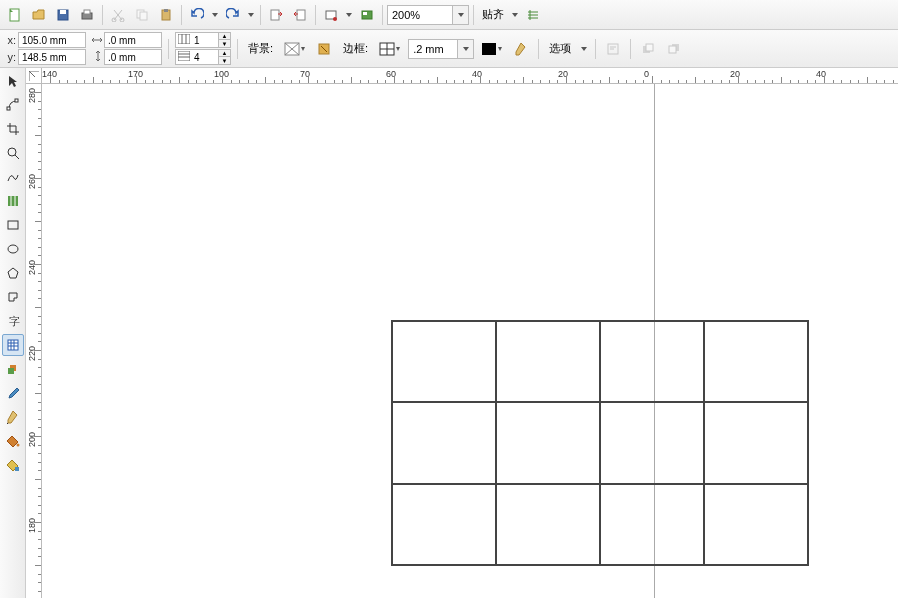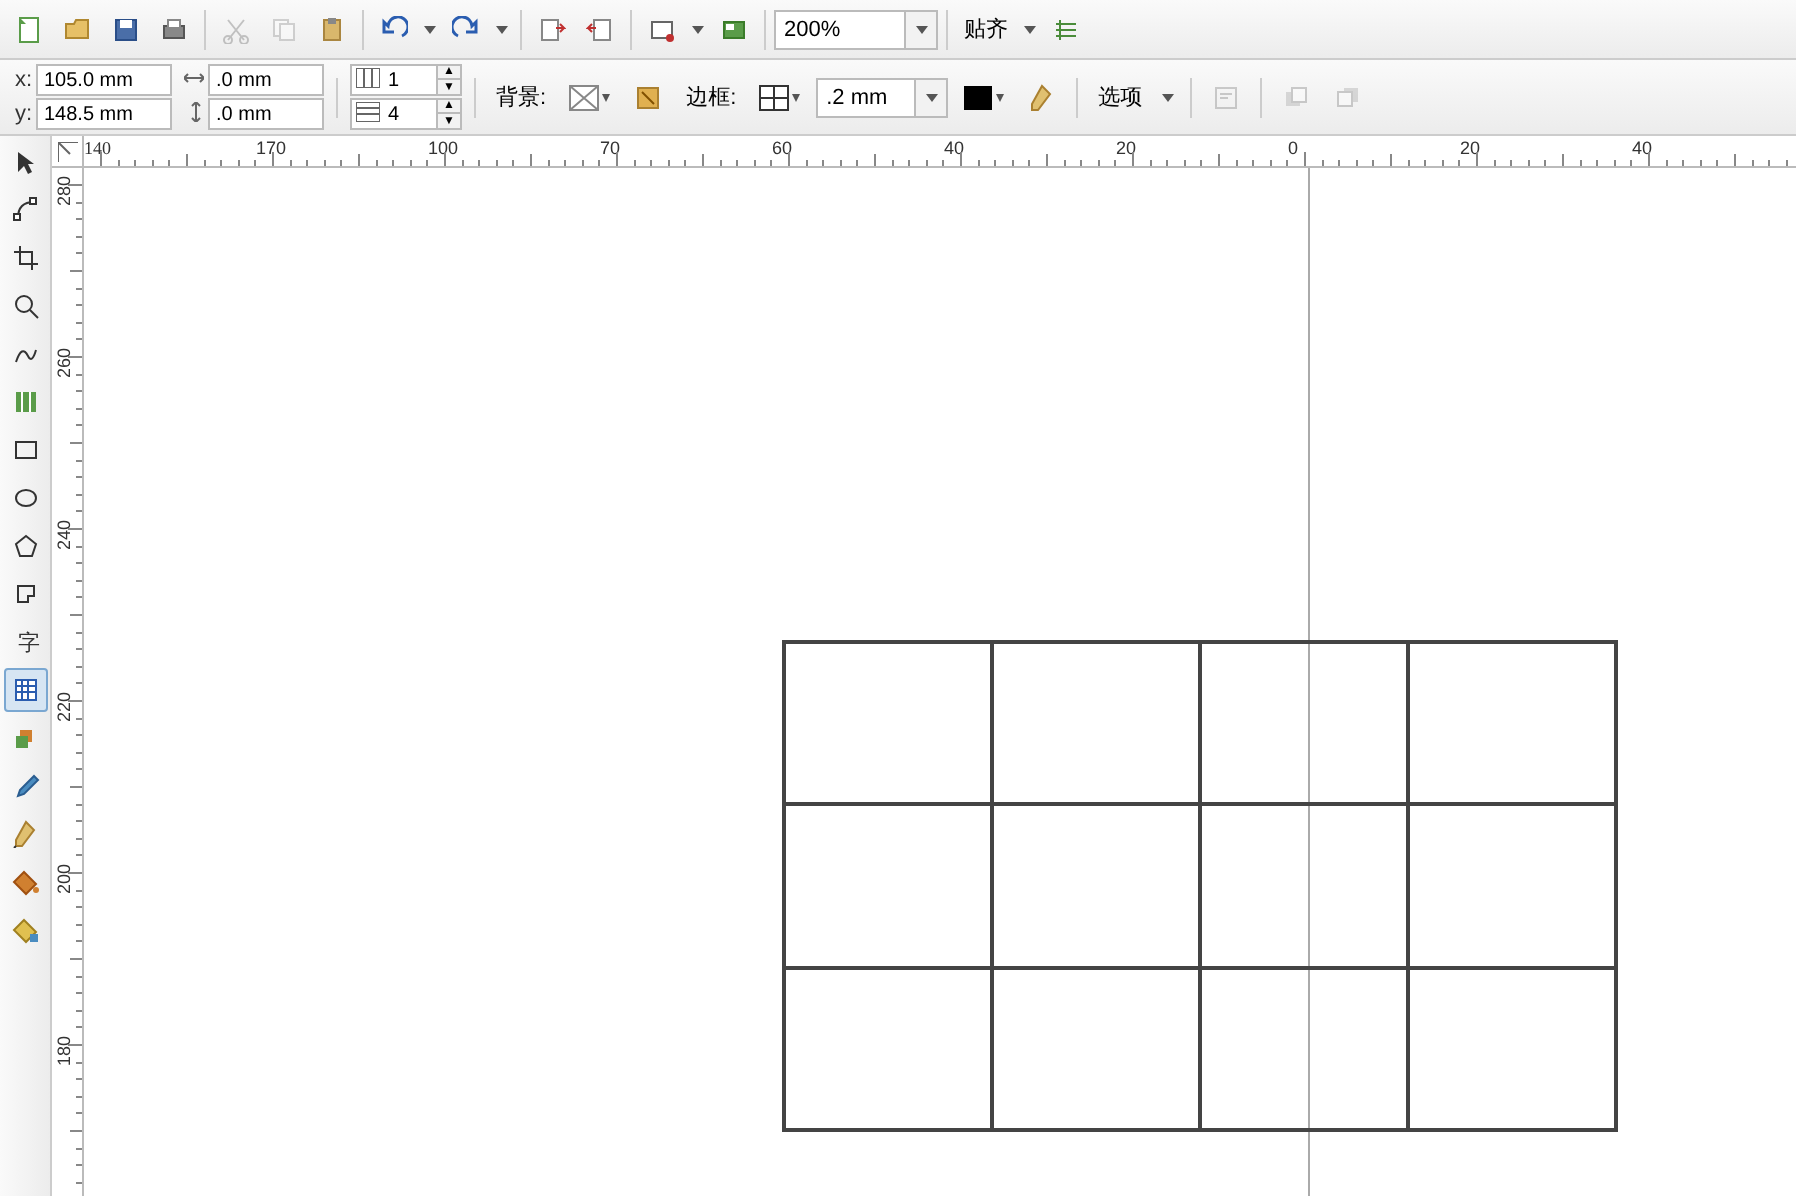--- a/index.html
+++ b/index.html
@@ -391,21 +391,21 @@
     </div>
 </div>
 
 <div class="corner">
   <svg width="10" height="10">
       <path d="M0 10 L0 0 L10 0 M0 0 L6 6" stroke="#666" fill="none"></path>
     </svg>
 </div>
 
 <div class="hruler">
-    <div class="rnum" style="left: 0px; top: 1px; font-family: Liberation Serif, serif;">140</div>
+    <div class="rnum" style="left: 0px; top: 1px;">140</div>
     <div class="tick" style="left: 8px; top: 8px; width: 1px; height: 8px;"></div>
     <div class="tick" style="left: 16.6px; top: 12px; width: 1px; height: 4px;"></div>
     <div class="tick" style="left: 25.2px; top: 12px; width: 1px; height: 4px;"></div>
     <div class="tick" style="left: 33.8px; top: 12px; width: 1px; height: 4px;"></div>
     <div class="tick" style="left: 42.4px; top: 12px; width: 1px; height: 4px;"></div>
     <div class="tick" style="left: 51px; top: 9px; width: 1px; height: 7px;"></div>
     <div class="tick" style="left: 59.6px; top: 12px; width: 1px; height: 4px;"></div>
     <div class="tick" style="left: 68.2px; top: 12px; width: 1px; height: 4px;"></div>
     <div class="tick" style="left: 76.8px; top: 12px; width: 1px; height: 4px;"></div>
     <div class="tick" style="left: 85.4px; top: 12px; width: 1px; height: 4px;"></div>

